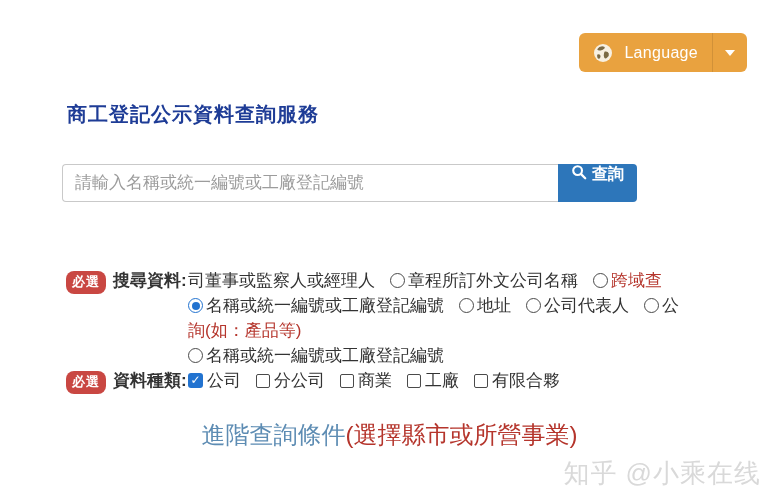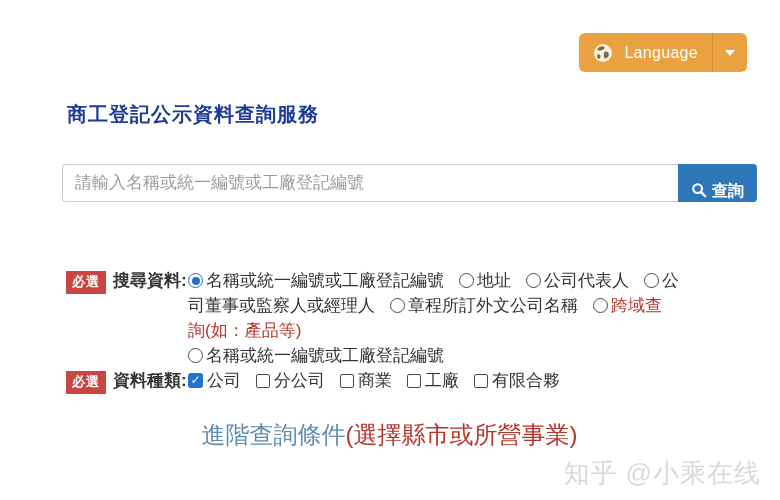--- a/index.html
+++ b/index.html
@@ -30,41 +30,41 @@
   }
 
   
   .page-title {
     position:absolute; left:67px; top:101px;
     font-size:20px; font-weight:bold; letter-spacing:1px;
     color:var(--title,#1E3C96);
   }
 
   
-  .search-bar { position:absolute; left:62px; top:164px; width:695px; height:38px; display:flex; }
+  .search-bar { position:absolute; left:62px; top:164px; width:575px; height:38px; display:flex; }
   .search-input {
     flex:1; min-width:0; border:1px solid #c9c9c9; border-right:none;
     border-radius:4px 0 0 4px; padding:0 12px; font-size:17px; color:#333;
     font-family:inherit; outline:none;
   }
   .search-input::placeholder { color:#9c9c9c; }
   .search-btn {
     width:79px; background:var(--accent-blue,#2D76BA); color:#fff; border:none;
     border-radius:0 4px 4px 0; font-size:16px; font-weight:bold;
-    display:flex; align-items:flex-end; justify-content:center; gap:5px;
+    display:flex; align-items:flex-start; justify-content:center; gap:5px;
     cursor:pointer; font-family:inherit;
   }
 
   
   .query-form { position:absolute; left:66px; top:268px; width:660px; font-size:17px; }
   .form-row { display:flex; align-items:flex-start; }
   .badge-cell { width:47px; padding-top:3px; flex:0 0 47px; }
   .req-badge {
     display:inline-block; background:var(--badge-red,#C94742); color:#fff;
-    font-size:13px; font-weight:bold; padding:2px 6px 3px; border-radius:0;
+    font-size:13px; font-weight:bold; padding:2px 6px 3px; border-radius:8px;
     letter-spacing:1px;
   }
   .row-label { flex:0 0 75px; font-weight:bold; line-height:25px; color:#333; }
   .row-options { line-height:25px; }
   .opt-line { white-space:nowrap; }
   .red { color:var(--text-red,#B5352C); }
   .opt-text { cursor:pointer; }
 
   
   .icon { display:inline-block; vertical-align:-2px; cursor:pointer; }
@@ -138,22 +138,22 @@
       </span>
       <span>查詢</span>
     </button>
   </div>
 
   <div class="query-form">
       <div class="form-row">
         <span class="badge-cell"><span class="req-badge">必選</span></span>
         <span class="row-label">搜尋資料:</span>
         <div class="row-options">
+          <div class="opt-line"><span class="opt-text">司董事或監察人或經理人</span><span class="icon radio gap"></span><span class="opt-text">章程所訂外文公司名稱</span><span class="icon radio gap"></span><span class="opt-text red">跨域查</span></div>
           <div class="opt-line"><span class="icon radio selected"></span><span class="opt-text">名稱或統一編號或工廠登記編號</span><span class="icon radio gap"></span><span class="opt-text">地址</span><span class="icon radio gap"></span><span class="opt-text">公司代表人</span><span class="icon radio gap"></span><span class="opt-text">公</span></div>
-          <div class="opt-line"><span class="opt-text">司董事或監察人或經理人</span><span class="icon radio gap"></span><span class="opt-text">章程所訂外文公司名稱</span><span class="icon radio gap"></span><span class="opt-text red">跨域查</span></div>
           <div class="opt-line"><span class="opt-text red">詢(如：產品等)</span></div>
           <div class="opt-line"><span class="icon radio"></span><span class="opt-text">名稱或統一編號或工廠登記編號</span></div>
         </div>
       </div>
       <div class="form-row">
         <span class="badge-cell"><span class="req-badge">必選</span></span>
         <span class="row-label">資料種類:</span>
         <div class="row-options">
           <div class="opt-line"><span class="icon checkbox checked"></span><span class="opt-text">公司</span><span class="icon checkbox gap"></span><span class="opt-text">分公司</span><span class="icon checkbox gap"></span><span class="opt-text">商業</span><span class="icon checkbox gap"></span><span class="opt-text">工廠</span><span class="icon checkbox gap"></span><span class="opt-text">有限合夥</span></div>
         </div>

